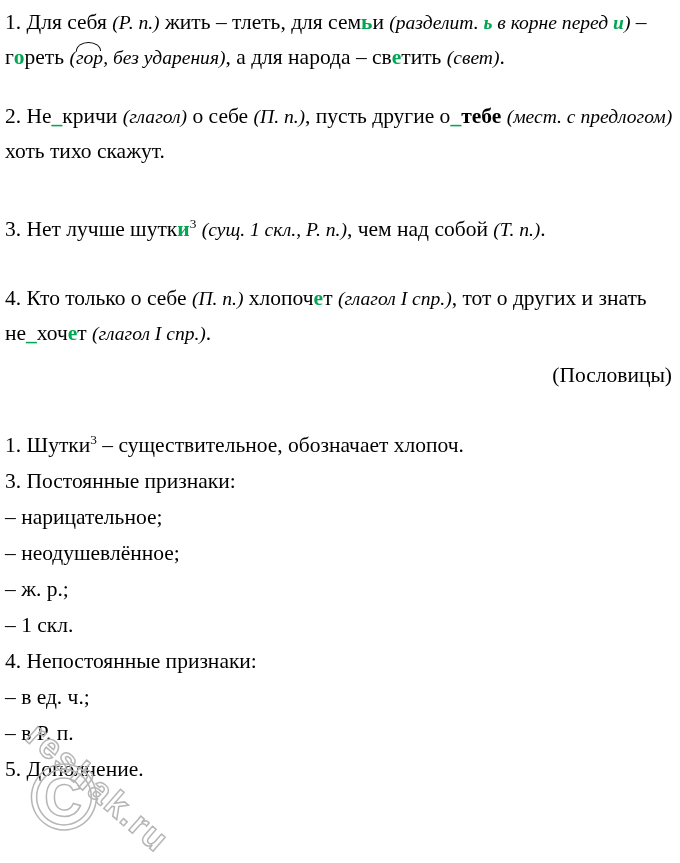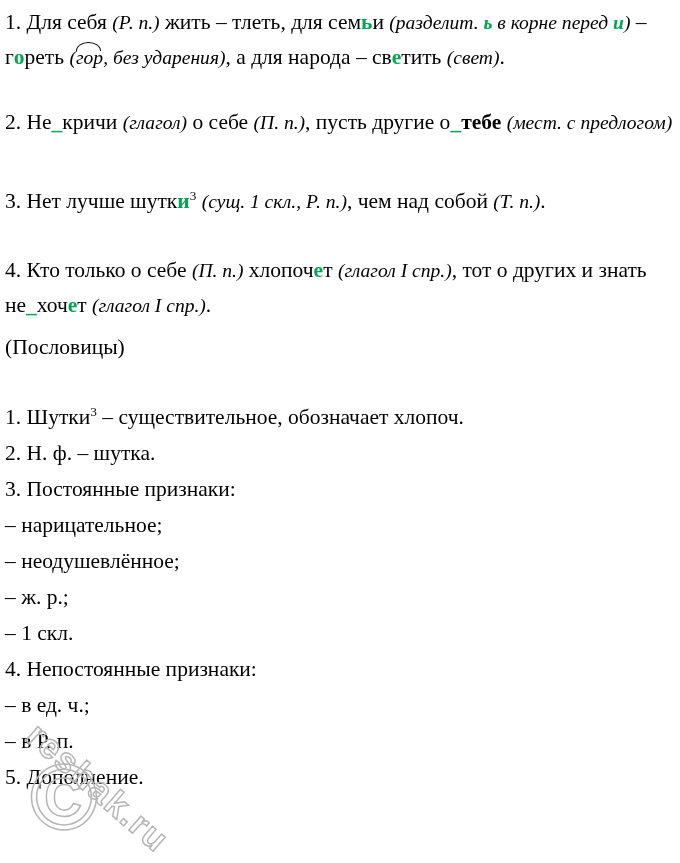--- a/index.html
+++ b/index.html
@@ -9,42 +9,41 @@
   .para{margin:0;white-space:nowrap}
   .i{font-style:italic;font-size:0.91em}
   .b{font-weight:700}
   .g{color:var(--green)}
   .gap{color:var(--green);font-weight:700}
   .sup{font-size:0.62em;vertical-align:super;line-height:0}
   .arc{position:relative;display:inline-block}
   .arc::before{content:"";position:absolute;left:0;right:2px;top:1px;height:8px;
        border:1.4px solid #000;border-bottom:none;
        border-radius:50% 50% 0 0 / 100% 100% 0 0}
-  .attribution{text-align:left;padding-right:4px;white-space:nowrap}
+  .attribution{text-align:right;padding-right:4px;white-space:nowrap}
   .aitem{line-height:36px;white-space:nowrap}
   .watermark{position:absolute;left:0;top:693px;pointer-events:none}
   .wm{fill:none;stroke:var(--wm);stroke-width:1.5px;
       font-family:"Liberation Sans",sans-serif;font-weight:700}
 </style>
 </head>
 <body>
 
 <div class="doc">
 
   <div class="para"><span>1. Для себя </span><span class="i">(Р. п.)</span><span> жить – тлеть, для сем</span><span class="g b">ь</span><span>и </span><span class="i">(разделит. </span><span class="i g b">ь</span><span class="i"> в корне перед </span><span class="i g b">и</span><span class="i">)</span><span> –</span><br><span>г</span><span class="g b">о</span><span>реть  </span><span class="i">(</span><span class="i arc">гор</span><span class="i">, без ударения)</span><span>, а для народа – св</span><span class="g b">е</span><span>тить </span><span class="i">(свет)</span><span>.</span></div>
-  <div class="para" style="margin-top:30px"><span>2. Не</span><span class="gap">_</span><span>кричи </span><span class="i">(глагол)</span><span> о себе </span><span class="i">(П. п.)</span><span>, пусть другие о</span><span class="gap">_</span><span class="b">тебе</span><span> </span><span class="i">(мест. с предлогом)</span><br></div>
+  <div class="para" style="margin-top:24px"><span>2. Не</span><span class="gap">_</span><span>кричи </span><span class="i">(глагол)</span><span> о себе </span><span class="i">(П. п.)</span><span>, пусть другие о</span><span class="gap">_</span><span class="b">тебе</span><span> </span><span class="i">(мест. с предлогом)</span><br><span>хоть тихо скажут.</span></div>
   <div class="para" style="margin-top:44px"><span>3. Нет лучше шутк</span><span class="g b">и</span><span class="sup">3</span><span> </span><span class="i">(сущ. 1 скл., Р. п.)</span><span>, чем над собой </span><span class="i">(Т. п.)</span><span>.</span></div>
   <div class="para" style="margin-top:34px"><span>4. Кто только о себе </span><span class="i">(П. п.)</span><span> хлопоч</span><span class="g b">е</span><span>т </span><span class="i">(глагол I спр.)</span><span>, тот о других и знать</span><br><span>не</span><span class="gap">_</span><span>хоч</span><span class="g b">е</span><span>т </span><span class="i">(глагол I спр.)</span><span>.</span></div>
 
   <div class="attribution" style="margin-top:7px">(Пословицы)</div>
 
 
   <div style="margin-top:35px">
     <div class="aitem"><span>1. Шутки</span><span class="sup">3</span><span> – существительное, обозначает хлопоч.</span></div>
-    <div class="aitem"><span>2. Н. ф. – шутка.</span></div>
     <div class="aitem"><span>3. Постоянные признаки:</span></div>
     <div class="aitem"><span>– нарицательное;</span></div>
     <div class="aitem"><span>– неодушевлённое;</span></div>
     <div class="aitem"><span>– ж. р.;</span></div>
     <div class="aitem"><span>– 1 скл.</span></div>
     <div class="aitem"><span>4. Непостоянные признаки:</span></div>
     <div class="aitem"><span>– в ед. ч.;</span></div>
     <div class="aitem"><span>– в Р. п.</span></div>
     <div class="aitem"><span>5. Дополнение.</span></div>
   </div>

